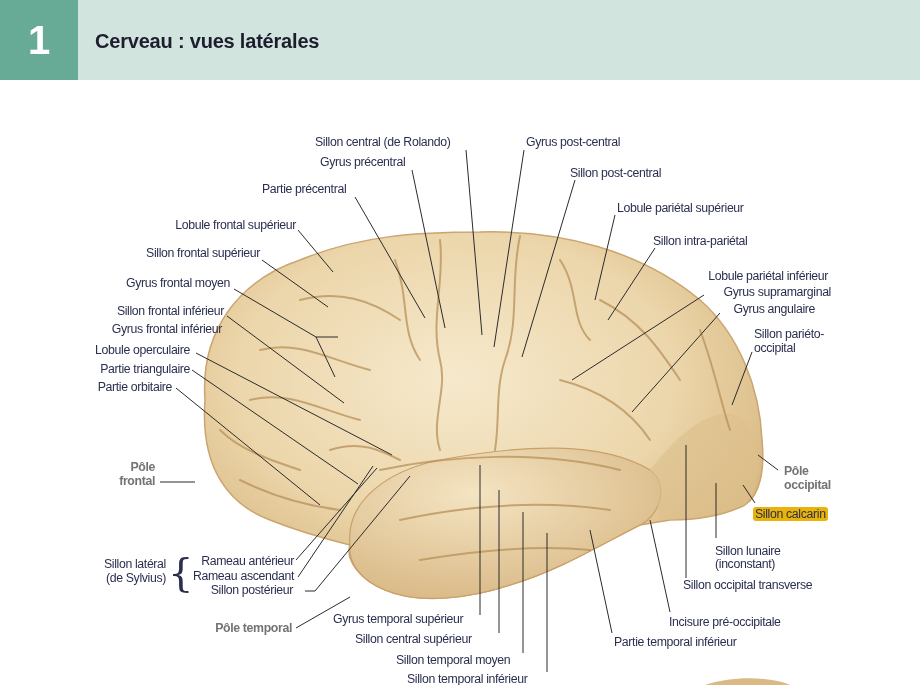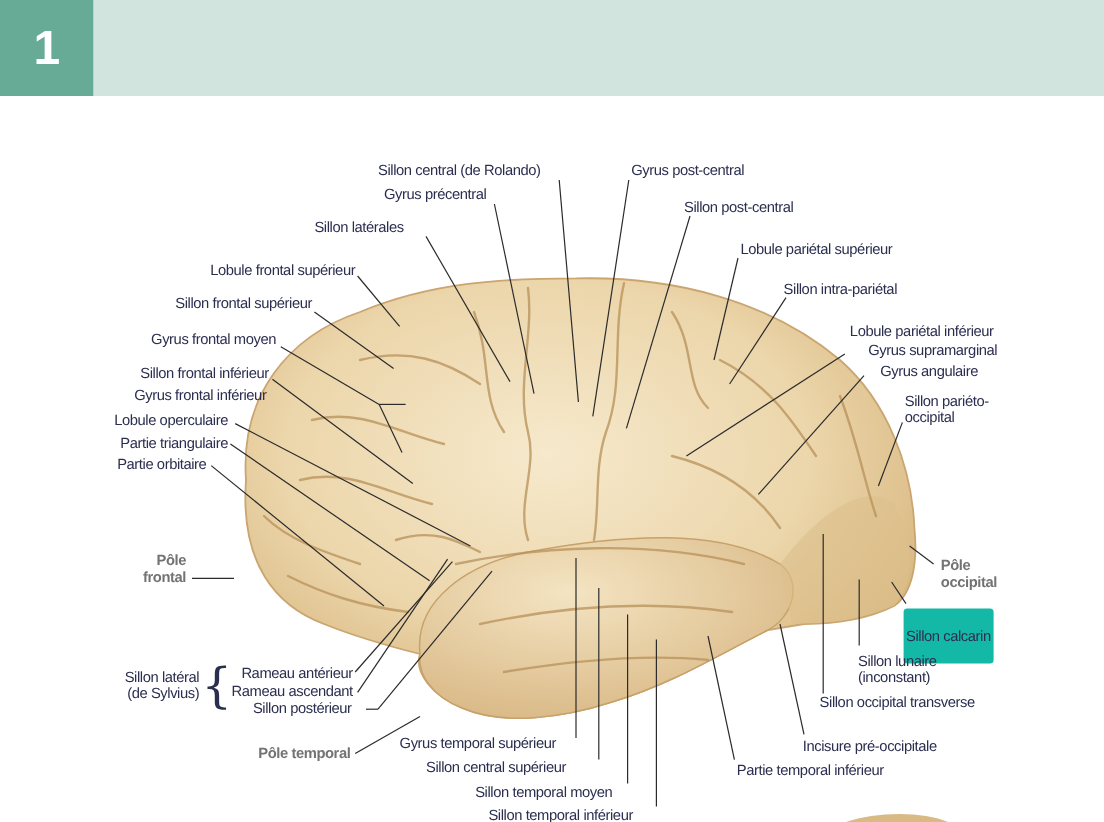--- a/index.html
+++ b/index.html
@@ -10,29 +10,30 @@
              background: #67ab96; color: #fff; font-family: "Liberation Sans", sans-serif;
              font-weight: bold; font-size: 40px; display: flex; align-items: center; justify-content: center; }
   .hdr-title-bar { position: absolute; left: 78px; top: 0; width: 842px; height: 80px; background: #d1e4dd; }
   .hdr-title { position: absolute; left: 95px; top: 30px; font-family: "Liberation Sans", sans-serif;
                font-weight: bold; font-size: 20px; color: #1d1d2e; letter-spacing: -0.2px; }
   svg.fig { position: absolute; left: 0; top: 0; }
   .lbl { position: absolute; font-family: Liberation Sans, sans-serif; font-size: 12.3px;
          color: #2b2f4f; white-space: nowrap; line-height: 14px; letter-spacing: -0.35px; }
   .bold { font-weight: bold; color: #737373; }
   .r { text-align: right; }
-  .hl { background: #14b8a6; border-radius: 3px; padding: 16px 2px; }
+  .hl { background: #eab308; border-radius: 3px; padding: 0 2px; }
   .brace { position: absolute; font-family: "DejaVu Serif", serif; font-size: 40px; color: #2b2f4f; line-height: 40px; }
 </style>
 </head>
 <body>
 
 <div class="hdr">
   <div class="hdr-num">1</div>
   <div class="hdr-title-bar"></div>
+  <div class="hdr-title">Cerveau : vues latérales</div>
 </div>
 
 <svg class="fig" width="920" height="685" viewBox="0 0 920 685">
   <defs>
     <radialGradient id="bg1" cx="45%" cy="40%" r="65%">
       <stop offset="0%" stop-color="#f6e9cc"></stop>
       <stop offset="60%" stop-color="#ecd6ab"></stop>
       <stop offset="100%" stop-color="#d6b47c"></stop>
     </radialGradient>
     <radialGradient id="bg2" cx="40%" cy="30%" r="80%">
@@ -104,21 +105,21 @@
     <line x1="590" y1="530" x2="612" y2="633"></line>
     <line x1="523" y1="512" x2="523" y2="653"></line>
     <line x1="547" y1="533" x2="547" y2="672"></line>
   </g>
 </svg>
 
 <div class="lbl" style="left:315px;top:135px">Sillon central (de Rolando)</div>
 <div class="lbl" style="left:526px;top:135px">Gyrus post-central</div>
 <div class="lbl" style="left:320px;top:155px">Gyrus précentral</div>
 <div class="lbl" style="left:570px;top:166px">Sillon post-central</div>
-<div class="lbl" style="left:262px;top:182px">Sillon latérales</div>
+<div class="lbl" style="left:262px;top:182px">Partie précentral</div>
 <div class="lbl" style="left:617px;top:201px">Lobule pariétal supérieur</div>
 <div class="lbl r" style="left:130px;width:166px;top:218px">Lobule frontal supérieur</div>
 <div class="lbl" style="left:653px;top:234px">Sillon intra-pariétal</div>
 <div class="lbl r" style="left:90px;width:170px;top:246px">Sillon frontal supérieur</div>
 <div class="lbl r" style="left:630px;width:198px;top:269px">Lobule pariétal inférieur</div>
 <div class="lbl r" style="left:70px;width:160px;top:276px">Gyrus frontal moyen</div>
 <div class="lbl r" style="left:660px;width:171px;top:285px">Gyrus supramarginal</div>
 <div class="lbl r" style="left:680px;width:135px;top:302px">Gyrus angulaire</div>
 <div class="lbl r" style="left:50px;width:174px;top:304px">Sillon frontal inférieur</div>
 <div class="lbl r" style="left:50px;width:172px;top:322px">Gyrus frontal inférieur</div>

